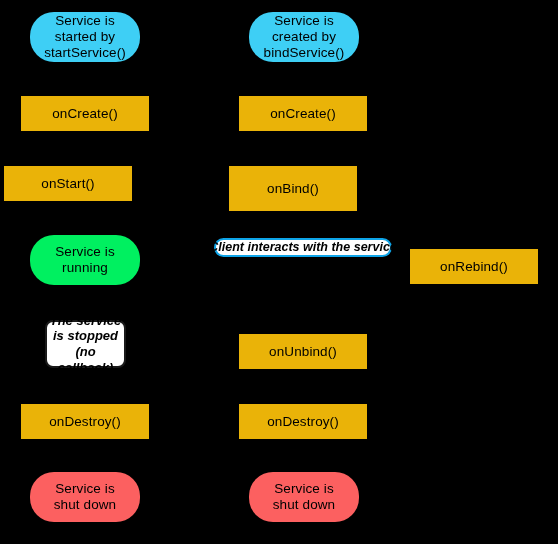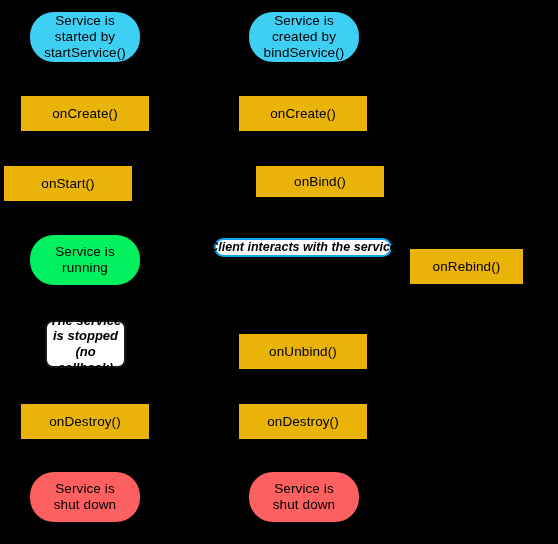--- a/index.html
+++ b/index.html
@@ -79,25 +79,25 @@
 <div id="diagram" style="background: rgb(0, 0, 0);">
     <div class="node capsule start" style="left: 30px; top: 12px; width: 110px; height: 50px;">Service is
 started by
 startService()</div>
     <div class="node capsule start" style="left: 249px; top: 12px; width: 110px; height: 50px;">Service is
 created by
 bindService()</div>
     <div class="node callback" style="left: 21px; top: 96px; width: 128px; height: 35px;">onCreate()</div>
     <div class="node callback" style="left: 239px; top: 96px; width: 128px; height: 35px;">onCreate()</div>
     <div class="node callback" style="left: 4px; top: 166px; width: 128px; height: 35px;">onStart()</div>
-    <div class="node callback" style="left: 256px; top: 166px; width: 128px; height: 31px;">onBind()</div>
+    <div class="node callback" style="left: 229px; top: 166px; width: 128px; height: 45px;">onBind()</div>
     <div class="node capsule run" style="left: 30px; top: 235px; width: 110px; height: 50px;">Service is
 running</div>
     <div class="node pill" style="left: 214px; top: 238px; width: 178px; height: 19px;">Client interacts with the service</div>
-    <div class="node callback" style="left: 410px; top: 249px; width: 113px; height: 35px;">onRebind()</div>
+    <div class="node callback" style="left: 410px; top: 249px; width: 128px; height: 35px;">onRebind()</div>
     <div class="node note" style="left: 45px; top: 320px; width: 81px; height: 48px;">The service
 is stopped
 (no callback)</div>
     <div class="node callback" style="left: 239px; top: 334px; width: 128px; height: 35px;">onUnbind()</div>
     <div class="node callback" style="left: 21px; top: 404px; width: 128px; height: 35px;">onDestroy()</div>
     <div class="node callback" style="left: 239px; top: 404px; width: 128px; height: 35px;">onDestroy()</div>
     <div class="node capsule stop" style="left: 30px; top: 472px; width: 110px; height: 50px;">Service is
 shut down</div>
     <div class="node capsule stop" style="left: 249px; top: 472px; width: 110px; height: 50px;">Service is
 shut down</div>

